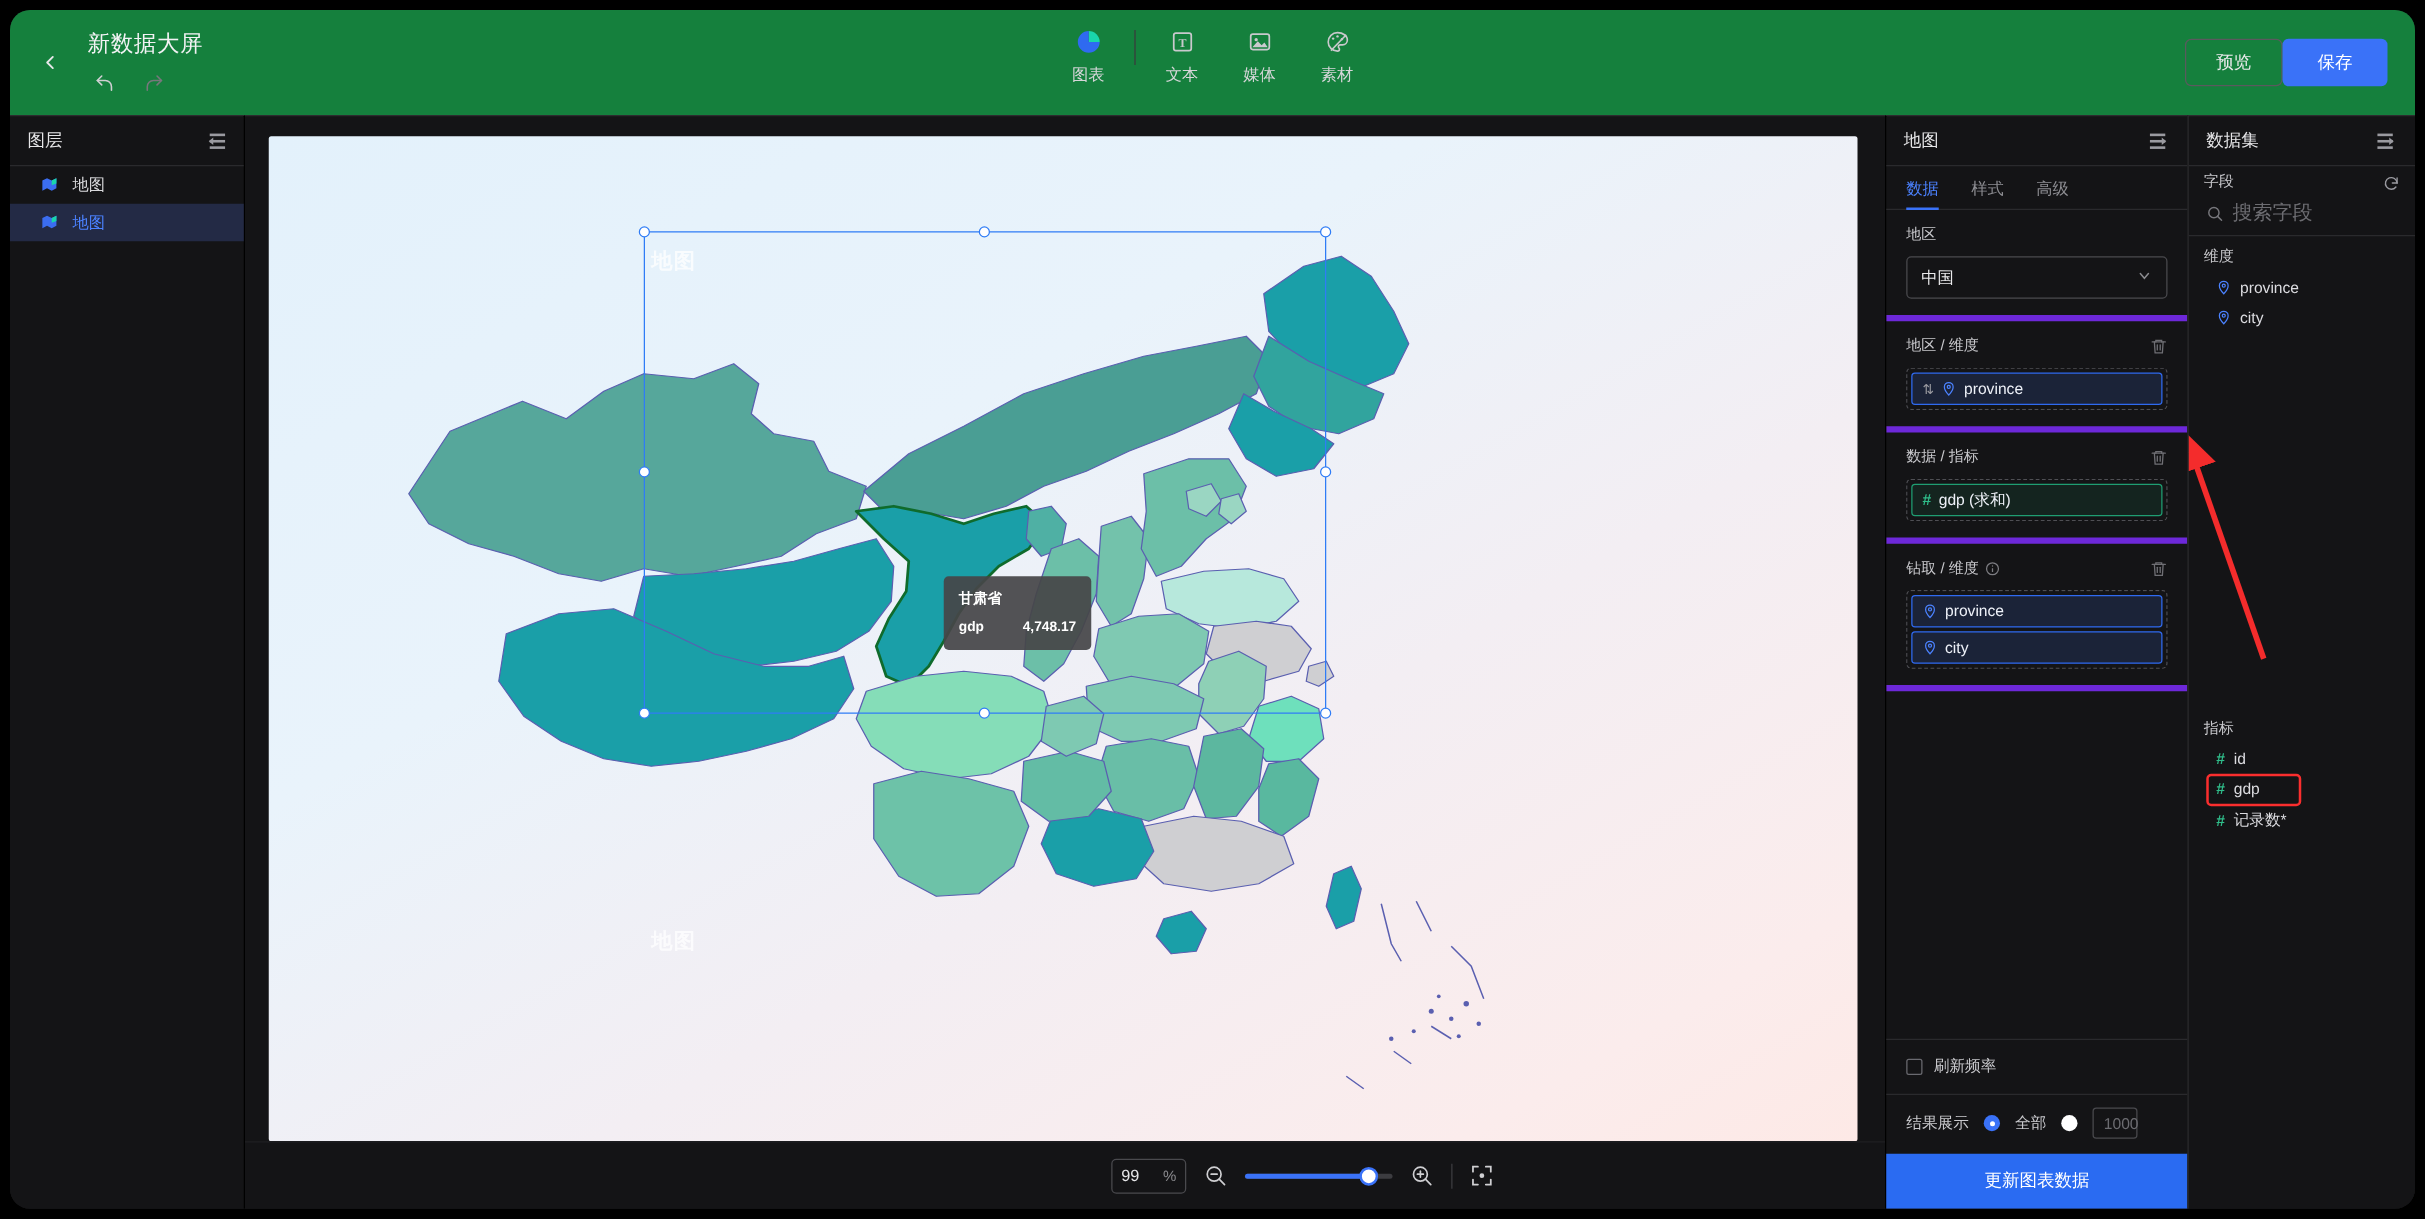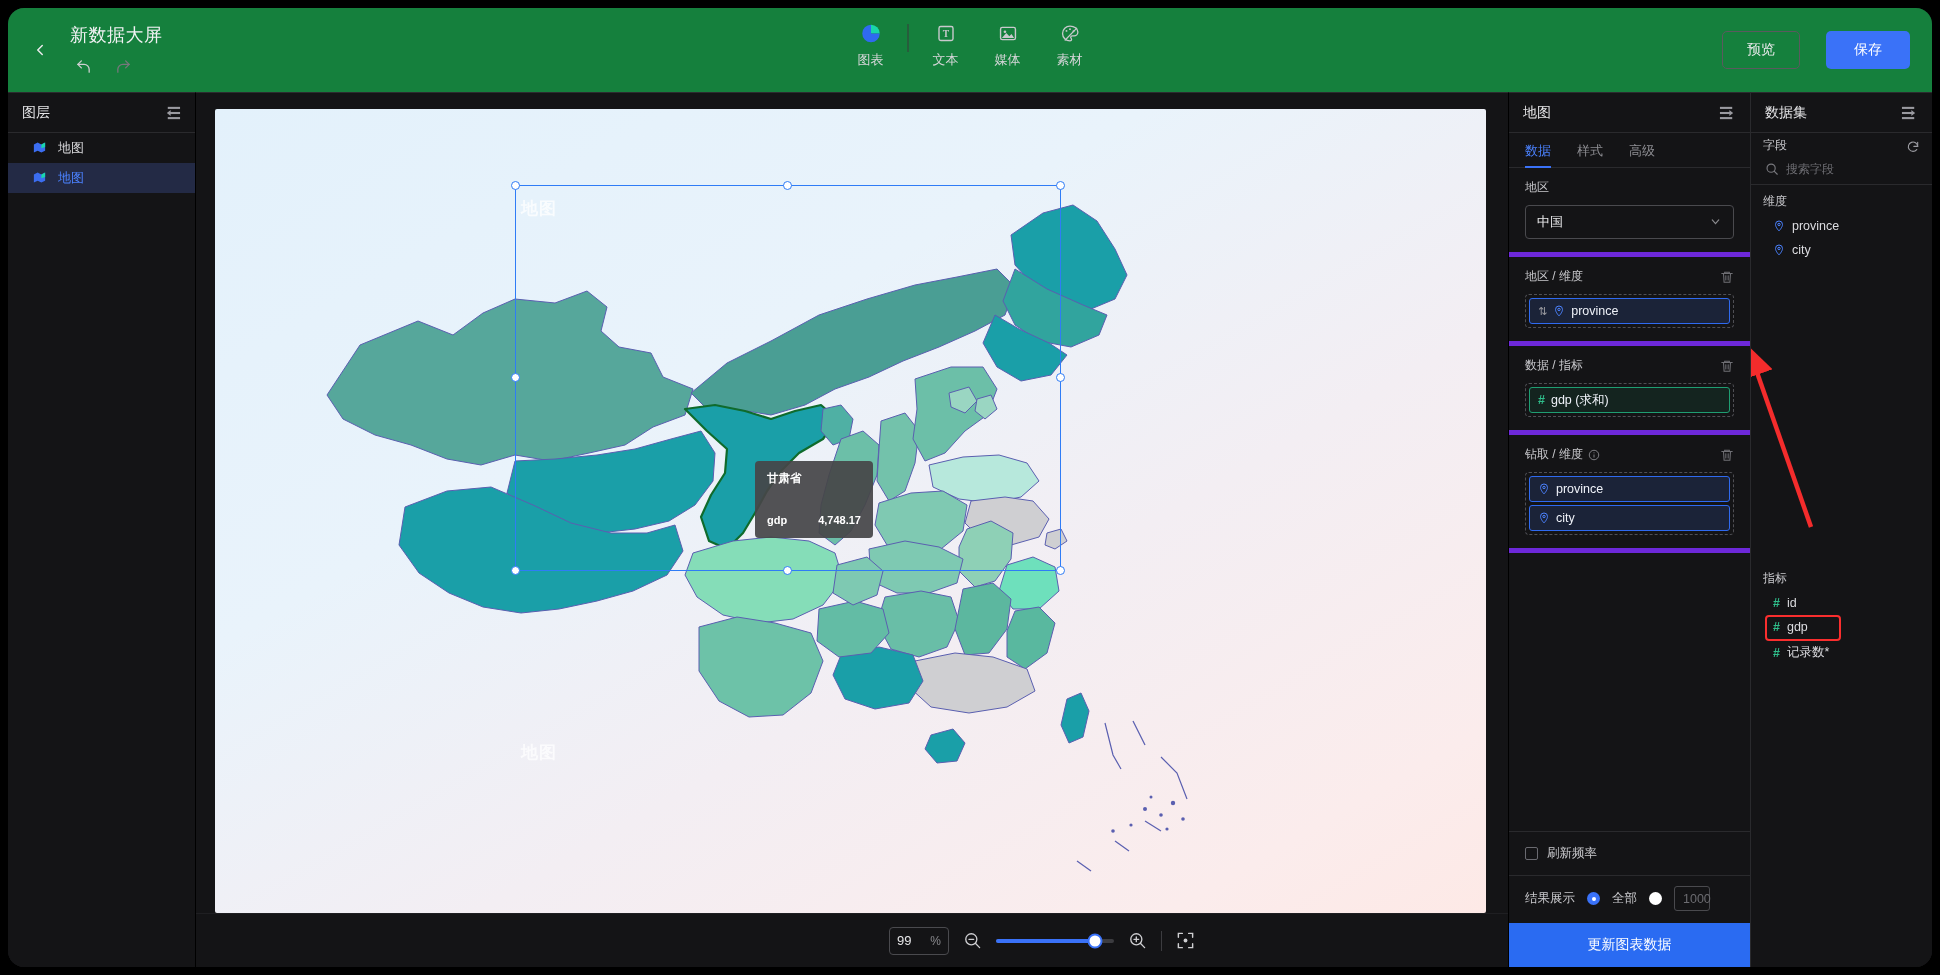--- a/index.html
+++ b/index.html
@@ -64,21 +64,21 @@
   }
   .tool-label { font-size: 13px; color: #d6d6d9; }
   .tool-sep {
     width: 1px; height: 28px; background: #3a3a3d;
     margin: 6px 6px 0 6px;
   }
   .tool-ico { height: 22px; display:flex; align-items:center; }
 
   .top-actions {
     position: absolute; right: 22px;
-    display: flex; align-items: center; gap: 26px;
+    display: flex; align-items: center; gap: 0;
   }
   .btn-ghost {
     padding: 9px 24px;
     border: 1px solid #5a5a5e;
     border-radius: 5px;
     color: #eaeaec; font-size: 14px;
     background: transparent; cursor: pointer;
   }
   .btn-primary {
     padding: 10px 28px;
@@ -164,21 +164,21 @@
 
   .tooltip {
     position: absolute;
     left: 540px; top: 352px;
     width: 118px;
     background: rgba(70,70,72,0.93);
     border-radius: 4px;
     padding: 10px 12px 12px 12px;
     color: #fff;
   }
-  .tt-title { font-size: 11.5px; font-weight: 700; margin-bottom: 28px; }
+  .tt-title { font-size: 11.5px; font-weight: 700; margin-bottom: 10px; }
   .tt-row { display: flex; justify-content: space-between; font-size: 11px; font-weight: 600; }
 
   
   .bottombar {
     height: 54px; flex: 0 0 54px;
     background: #141416;
     display: flex; align-items: center; justify-content: center;
     position: relative;
     border-top: 1px solid #1f1f22;
   }
@@ -302,21 +302,21 @@
   }
   .refresh { color: #9a9aa0; cursor: pointer; display:flex; }
   .search {
     display: flex; align-items: center; gap: 7px;
     padding: 4px 12px 8px 14px;
     border-bottom: 1px solid #2a2a2d;
   }
   .search-ico { color: #77777c; display:flex; }
   .search input {
     background: transparent; border: none; outline: none;
-    color: #d8d8db; font-size: 12px;
+    color: #d8d8db; font-size: 16px;
     font-family: "Liberation Sans", sans-serif; width: 120px;
   }
   .search input::placeholder { color: #6c6c71; }
   .field-group-label { font-size: 12px; color: #c9c9cd; padding: 8px 12px 4px 12px; }
   .field {
     display: flex; align-items: center; gap: 7px;
     padding: 5px 12px 5px 22px;
     font-size: 12.5px; color: #dcdce0; cursor: pointer;
   }
   .field .pin { color: #4b82ff; }

